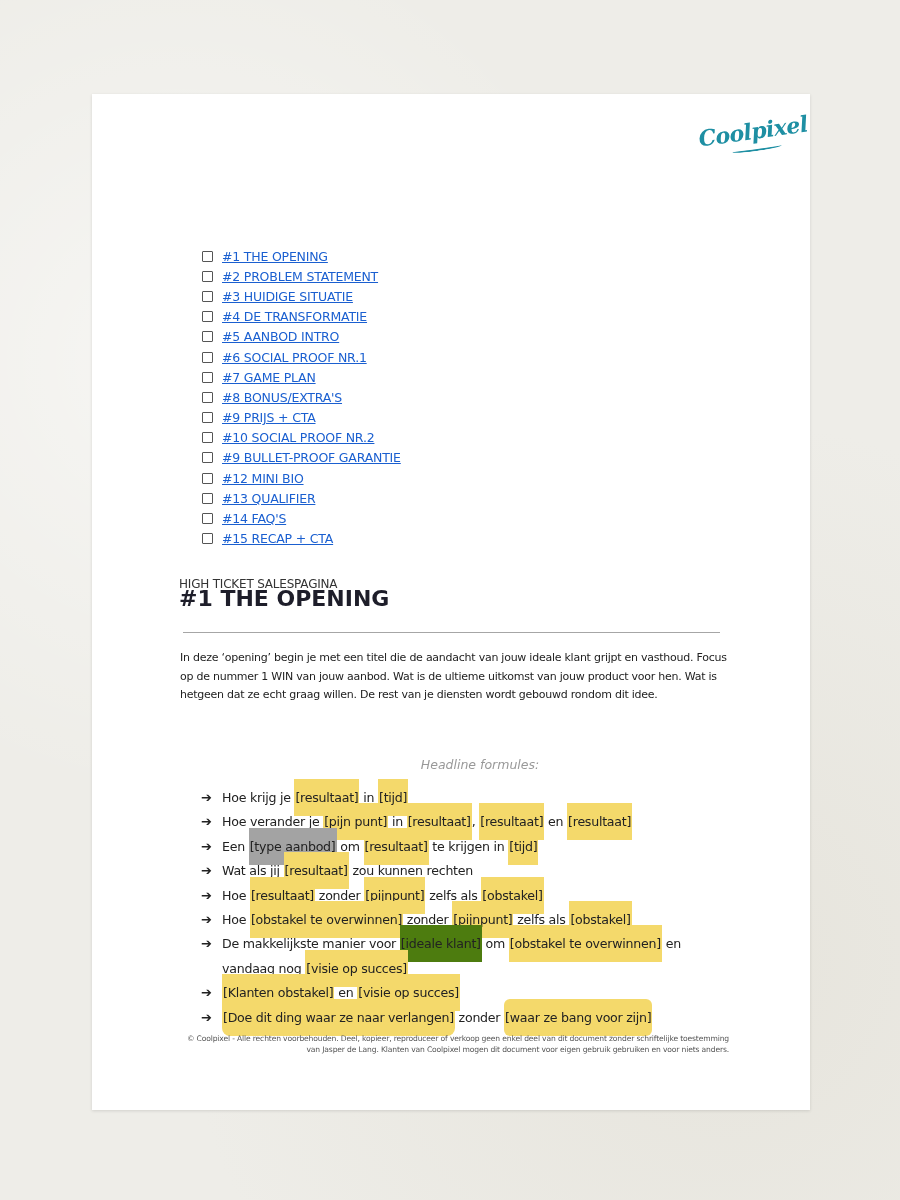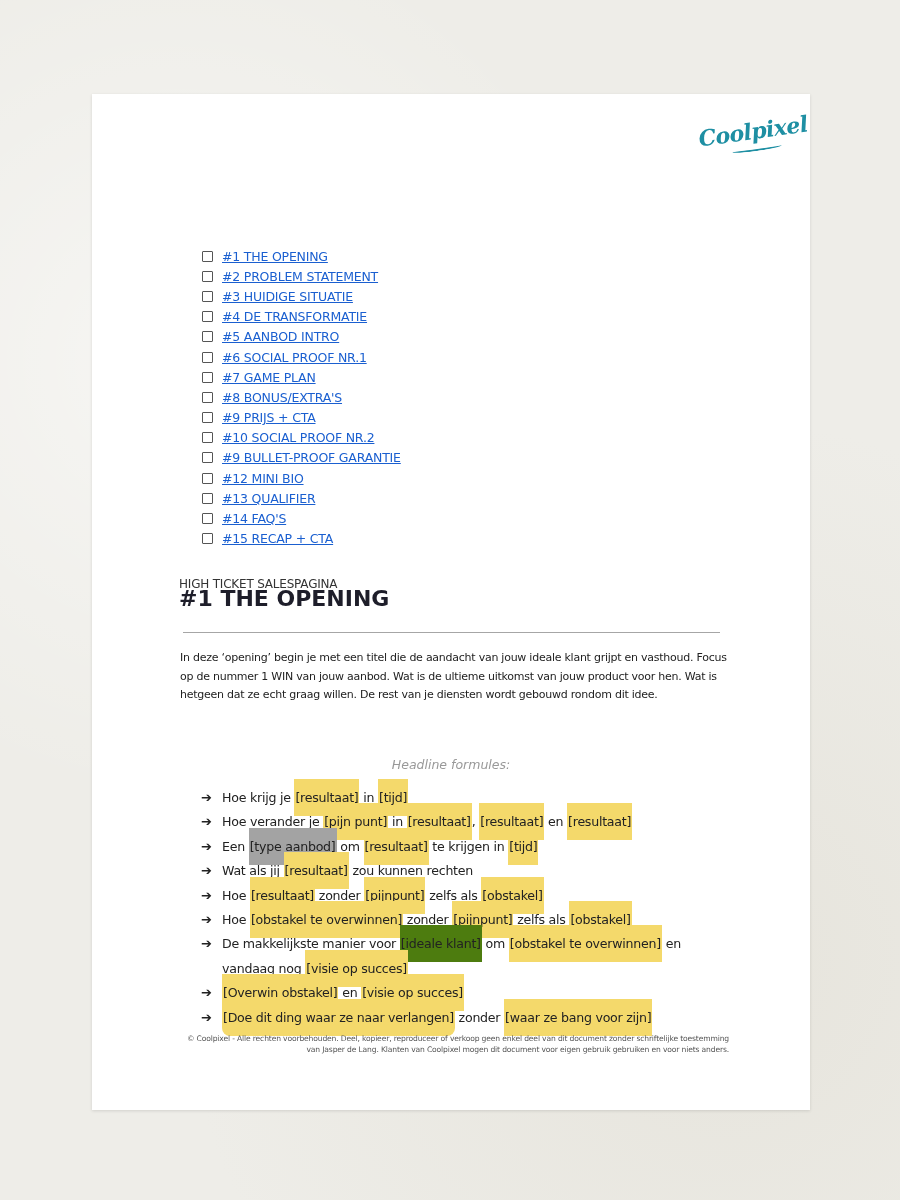--- a/index.html
+++ b/index.html
@@ -58,21 +58,21 @@
       position: absolute; left: 91px; top: 538px; width: 537px; height: 0;
       border-top: 1.5px solid #a6a6a6;
     }
     .intro {
       position: absolute; left: 87px; top: 554px; width: 550px; margin: 1px;
       font-family: "DejaVu Sans", sans-serif; font-size: 11px; line-height: 18.5px; color: #222;
       letter-spacing: -0.25px;
     }
     .formulas-label {
       position: absolute; left: 0; width: 718px; top: 663px; text-align: center;
-      font-family: "DejaVu Sans", sans-serif; font-style: italic; font-size: 12.5px; color: #999;
+      font-family: "DejaVu Sans", sans-serif; font-style: italic; font-size: 12.5px; color: #999; padding-left: 29px;
     }
     .formulas {
       position: absolute; left: 109px; top: 692px; width: 520px; margin: 0; padding: 0; list-style: none;
     }
     .formulas li {
       position: relative; padding-left: 21px;
       font-family: "DejaVu Sans", sans-serif; font-size: 12.6px; line-height: 24.4px; color: #222;
       letter-spacing: -0.25px;
     }
     .arrow {
@@ -164,18 +164,18 @@
 
   <div class="formulas-label">Headline formules:</div>
   <ul class="formulas" id="formulas">
       <li><span class="arrow">➔</span><span>Hoe krijg je </span><span class="hl" style="background: rgb(244, 217, 107);">[resultaat]</span><span> in </span><span class="hl" style="background: rgb(244, 217, 107);">[tijd]</span></li>
       <li><span class="arrow">➔</span><span>Hoe verander je </span><span class="hl" style="background: rgb(244, 217, 107);">[pijn punt]</span><span> in </span><span class="hl" style="background: rgb(244, 217, 107);">[resultaat]</span><span>, </span><span class="hl" style="background: rgb(244, 217, 107);">[resultaat]</span><span> en </span><span class="hl" style="background: rgb(244, 217, 107);">[resultaat]</span></li>
       <li><span class="arrow">➔</span><span>Een </span><span class="hl" style="background: #a3a3a3;">[type aanbod]</span><span> om </span><span class="hl" style="background: rgb(244, 217, 107);">[resultaat]</span><span> te krijgen in </span><span class="hl" style="background: rgb(244, 217, 107);">[tijd]</span></li>
       <li><span class="arrow">➔</span><span>Wat als jij </span><span class="hl" style="background: rgb(244, 217, 107);">[resultaat]</span><span> zou kunnen rechten</span></li>
       <li><span class="arrow">➔</span><span>Hoe </span><span class="hl" style="background: rgb(244, 217, 107);">[resultaat]</span><span> zonder </span><span class="hl" style="background: rgb(244, 217, 107);">[pijnpunt]</span><span> zelfs als </span><span class="hl" style="background: rgb(244, 217, 107);">[obstakel]</span></li>
       <li><span class="arrow">➔</span><span>Hoe </span><span class="hl" style="background: rgb(244, 217, 107);">[obstakel te overwinnen]</span><span> zonder </span><span class="hl" style="background: rgb(244, 217, 107);">[pijnpunt]</span><span> zelfs als </span><span class="hl" style="background: rgb(244, 217, 107);">[obstakel]</span></li>
       <li><span class="arrow">➔</span><span>De makkelijkste manier voor </span><span class="hl" style="background: #4d7c0f;">[ideale klant]</span><span> om </span><span class="hl" style="background: rgb(244, 217, 107);">[obstakel te overwinnen]</span><span> en vandaag nog </span><span class="hl" style="background: rgb(244, 217, 107);">[visie op succes]</span></li>
-      <li><span class="arrow">➔</span><span class="hl" style="background: rgb(244, 217, 107);">[Overwin obstakel]</span><span> en </span><span class="hl" style="background: rgb(244, 217, 107);">[visie op succes]</span></li>
-      <li><span class="arrow">➔</span><span class="hl" style="background: rgb(244, 217, 107); border-radius: 8px;">[Doe dit ding waar ze naar verlangen]</span><span> zonder </span><span class="hl" style="background: rgb(244, 217, 107);">[waar ze bang voor zijn]</span></li>
+      <li><span class="arrow">➔</span><span class="hl" style="background: rgb(244, 217, 107);">[Klanten obstakel]</span><span> en </span><span class="hl" style="background: rgb(244, 217, 107);">[visie op succes]</span></li>
+      <li><span class="arrow">➔</span><span class="hl" style="background: rgb(244, 217, 107); border-radius: 8px;">[Doe dit ding waar ze naar verlangen]</span><span> zonder </span><span class="hl" style="background: rgb(244, 217, 107); border-radius: 6px;">[waar ze bang voor zijn]</span></li>
     </ul>
 
   <p class="footer">© Coolpixel - Alle rechten voorbehouden. Deel, kopieer, reproduceer of verkoop geen enkel deel van dit document zonder schriftelijke toestemming van Jasper de Lang. Klanten van Coolpixel mogen dit document voor eigen gebruik gebruiken en voor niets anders.</p>
 </div>
 
 </body></html>

